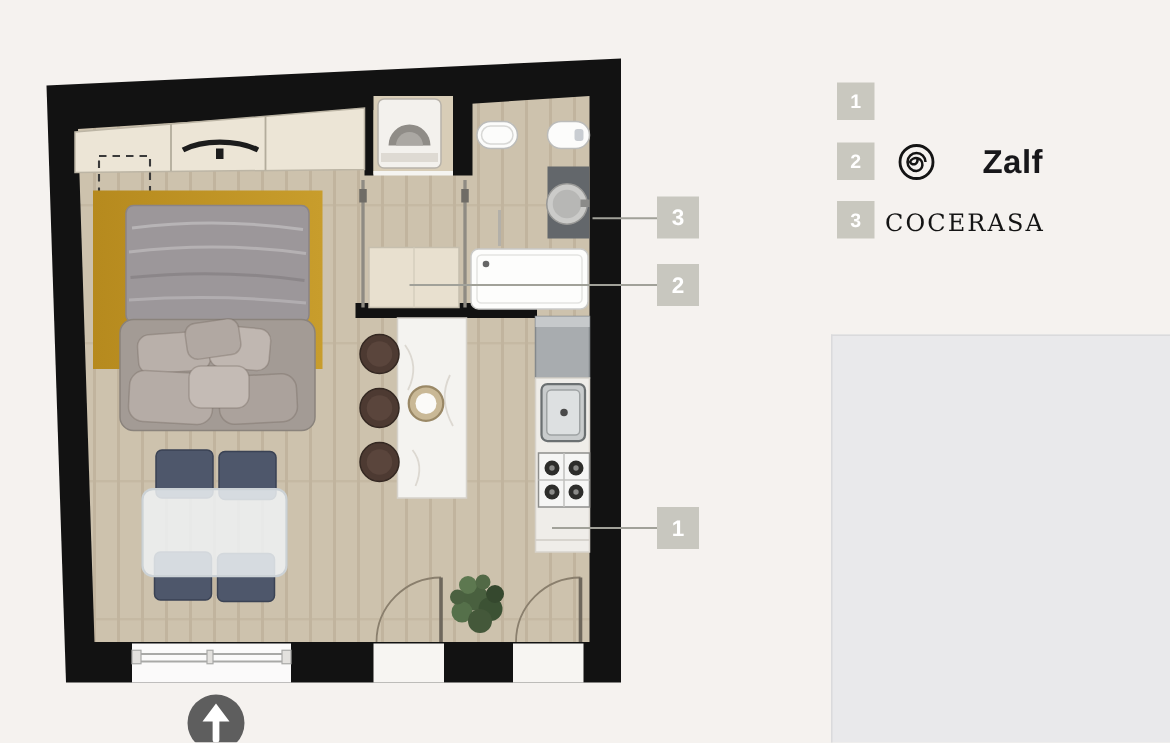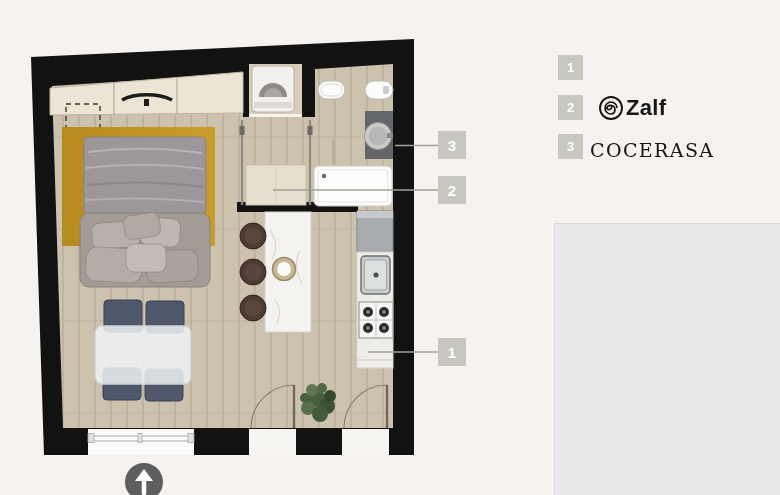--- a/index.html
+++ b/index.html
@@ -8,21 +8,21 @@
   #canvas{position:relative;width:780px;height:495px;background:#f5f2ef;}
   svg{display:block;}
   .plan-svg{position:absolute;left:0;top:0;}
   .callout{position:absolute;width:28px;height:28px;background:#c8c7bf;color:#fff;
            font-size:15px;font-weight:bold;display:flex;align-items:center;justify-content:center;}
   .lg-box{position:absolute;width:25px;height:25px;background:#c9c8bf;color:#fff;
           font-size:13px;font-weight:bold;display:flex;align-items:center;justify-content:center;}
   .brand-row{position:absolute;display:flex;align-items:center;color:#17171a;}
   .brand1-text{font-size:12px;font-weight:bold;letter-spacing:2.6px;margin-left:4px;}
   .brand2-text{font-size:22px;font-weight:600;letter-spacing:.3px;margin-left:2px;}
-  .brand3-text{font-family:"DejaVu Serif","Liberation Serif",serif;font-size:19px;
+  .brand3-text{font-family:"DejaVu Serif","Liberation Serif",serif;font-size:16px;
                letter-spacing:1.4px;font-weight:500;color:#141414;}
   .card{position:absolute;left:554px;top:223px;width:226px;height:272px;
         background:#e9e9eb;border-top:1px solid #dadadc;border-left:1px solid #dadadc;}
 </style>
 </head>
 <body>
 
 <div id="canvas">
 
   <svg class="plan-svg" width="500" height="495" viewBox="0 0 500 495">
@@ -199,21 +199,21 @@
 
   <div class="callout" style="left:438px;top:338px;">1</div>
   <div class="callout" style="left:438px;top:176px;">2</div>
   <div class="callout" style="left:438px;top:131px;">3</div>
 
   <div class="lg-box" style="left:558px;top:55px;">1</div>
   <div class="lg-box" style="left:558px;top:95px;">2</div>
   <div class="lg-box" style="left:558px;top:134px;">3</div>
 
 
-  <div class="brand-row" style="left:598px;top:95px;">
+  <div class="brand-row" style="left:598px;top:95px;gap:29px;">
     <svg width="26" height="26" viewBox="0 0 26 26">
       <circle cx="13" cy="13" r="11" fill="none" stroke="#141414" stroke-width="1.9"></circle>
       <path d="M19,13 A6,6 0 1 0 13,19 A4.3,4.3 0 1 0 8.7,13 A2.6,2.6 0 1 0 13,10.2" fill="none" stroke="#141414" stroke-width="1.7"></path>
     </svg>
     <span class="brand2-text">Zalf</span>
   </div>
 
   <div class="brand-row" style="left:590px;top:139px;">
     <span class="brand3-text">COCERASA</span>
   </div>

